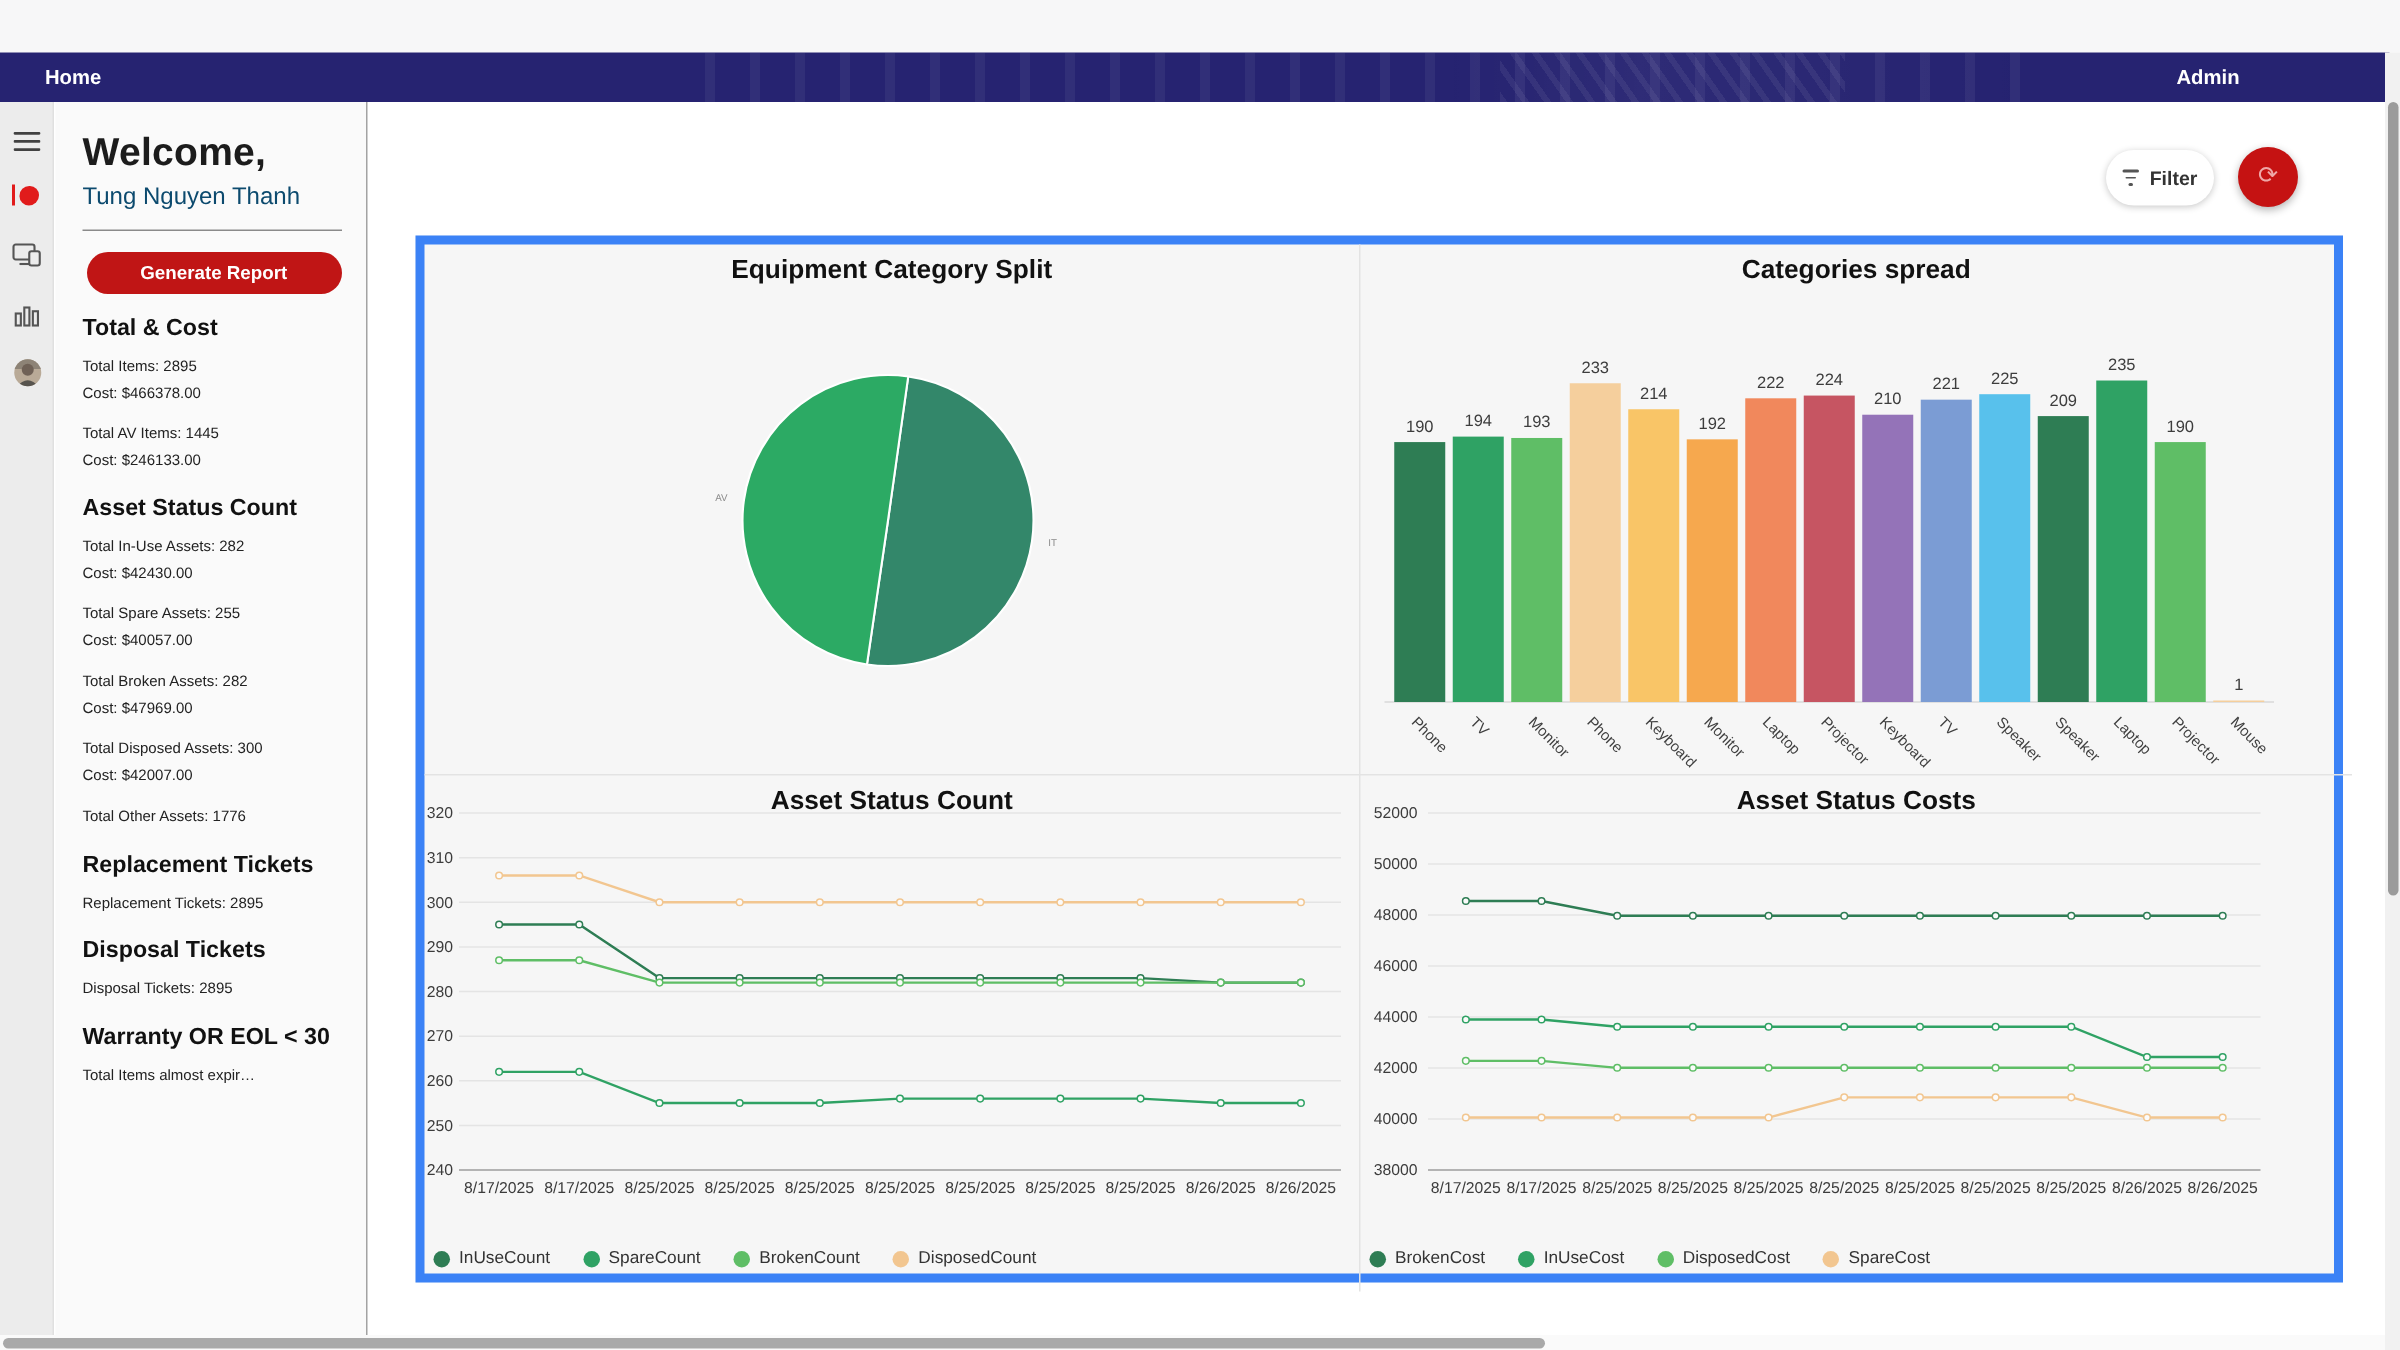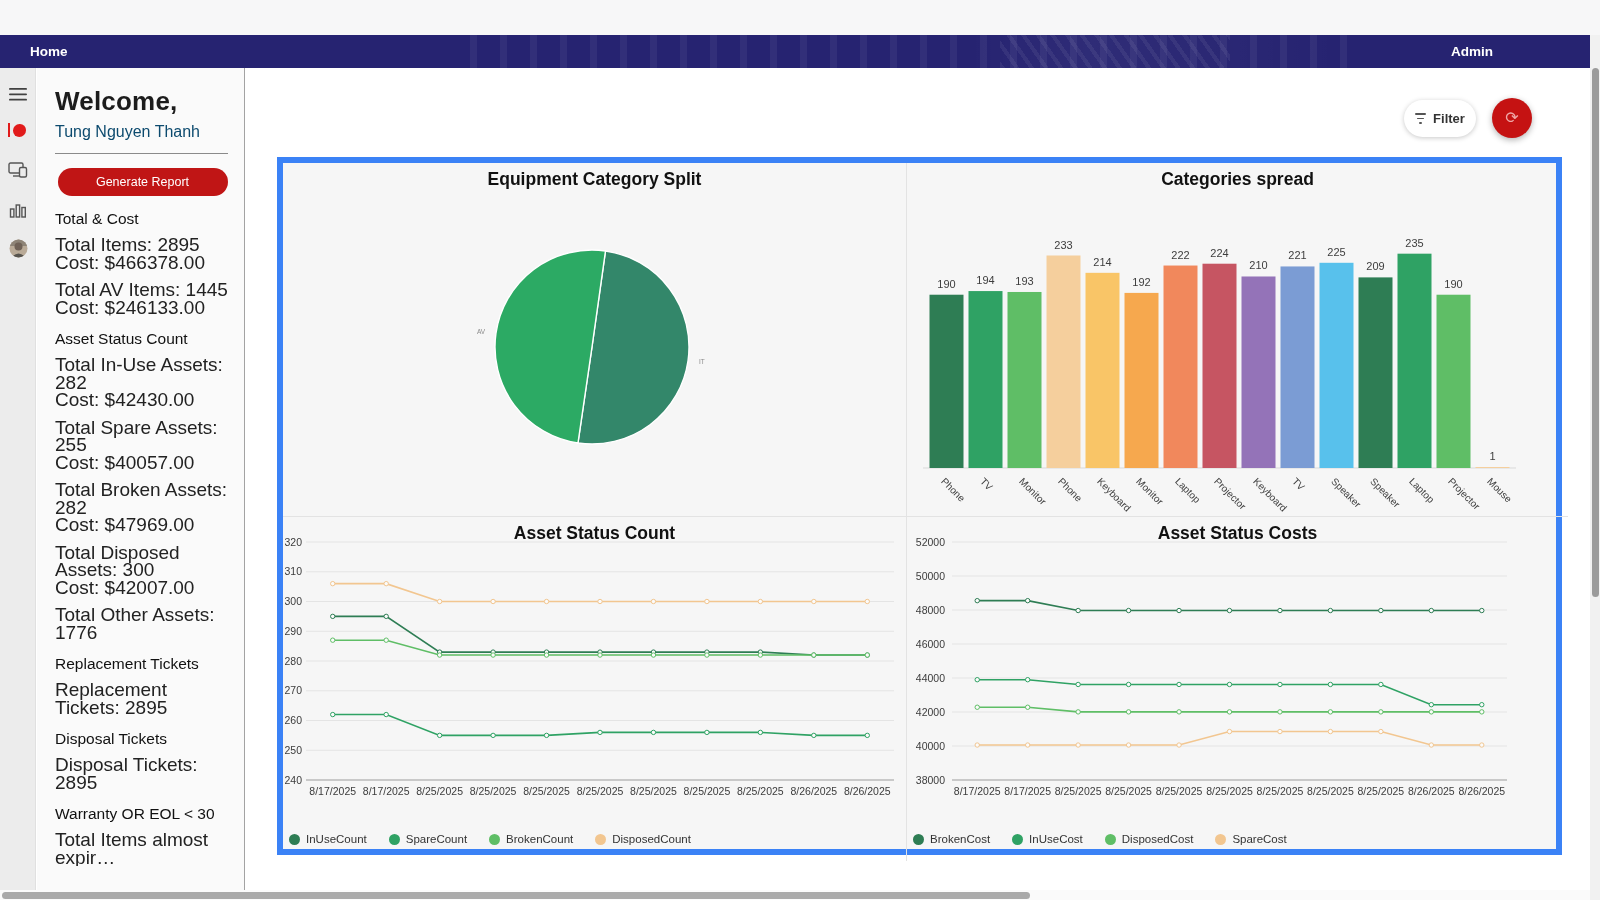--- a/index.html
+++ b/index.html
@@ -27,23 +27,23 @@
   .active-red { position:relative; width:20px; height:16px; }
   .active-red .bar { position:absolute; left:0; top:1px; width:2px; height:14px; background:#e11b1b; }
   .active-red .dot { position:absolute; left:5px; top:1.5px; width:13px; height:13px; background:#e11b1b; border-radius:50% 46% 52% 48%; }
 
   
   .panel { position:absolute; left:37px; top:68px; width:208px; height:822px; background:#fafafa; border-right:1px solid #a3a3a3; padding:18px 14px 0 18px; overflow:hidden; }
   .welcome-title { font-size:26px; font-weight:700; color:#1c1c1c; letter-spacing:.2px; }
   .welcome-name { font-size:16px; color:#0c4a6e; margin-top:6px; }
   .panel-divider { border:none; border-top:1px solid #8a8a8a; margin:12px 2px 14px 0; }
   .gen-btn { display:block; width:170px; height:28px; margin:0 auto 14px auto; background:#c01515; color:#fff;
-    border:none; border-radius:14px; font-size:12.5px; font-weight:400; font-family:inherit; cursor:pointer; }
-  .sec-heading { font-size:15.5px; font-weight:400; color:#111; margin:14px 0 8px 0; }
-  .stat-item { font-size:19px; color:#222; line-height:17.5px; margin:0 0 10px 0; }
+    border:none; border-radius:14px; font-size:12.5px; font-weight:700; font-family:inherit; cursor:pointer; }
+  .sec-heading { font-size:15.5px; font-weight:700; color:#111; margin:14px 0 8px 0; }
+  .stat-item { font-size:10px; color:#222; line-height:17.5px; margin:0 0 10px 0; }
   .stat-item div { overflow:hidden; }
 
   
   .main { position:absolute; left:246px; top:68px; width:1344px; height:822px; background:#fff; }
   .filter-btn { position:absolute; left:1158px; top:32px; width:72px; height:37px; background:#fff; border:none;
     border-radius:19px; box-shadow:0 1px 5px rgba(0,0,0,.22); display:flex; align-items:center; justify-content:center;
     gap:7px; font-size:13px; font-weight:700; color:#333; font-family:inherit; cursor:pointer; }
   .filter-glyph { display:inline-flex; flex-direction:column; gap:2.5px; align-items:center; }
   .filter-glyph i { display:block; height:1.8px; background:#555; border-radius:1px; }
   .filter-glyph i:nth-child(1){ width:11px; } .filter-glyph i:nth-child(2){ width:7px; } .filter-glyph i:nth-child(3){ width:3.5px; }

